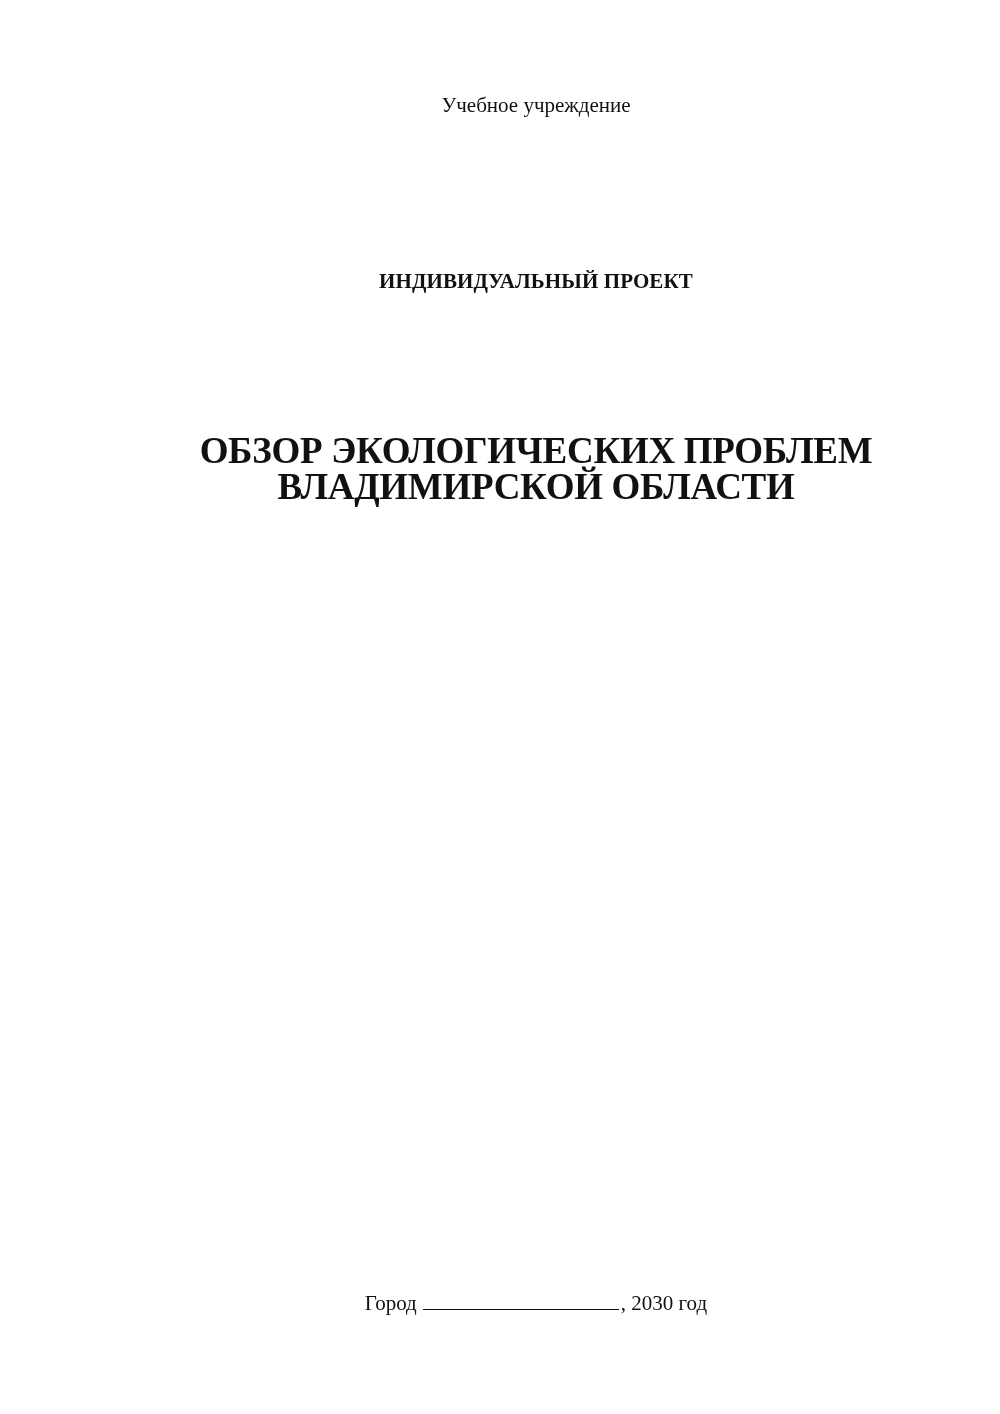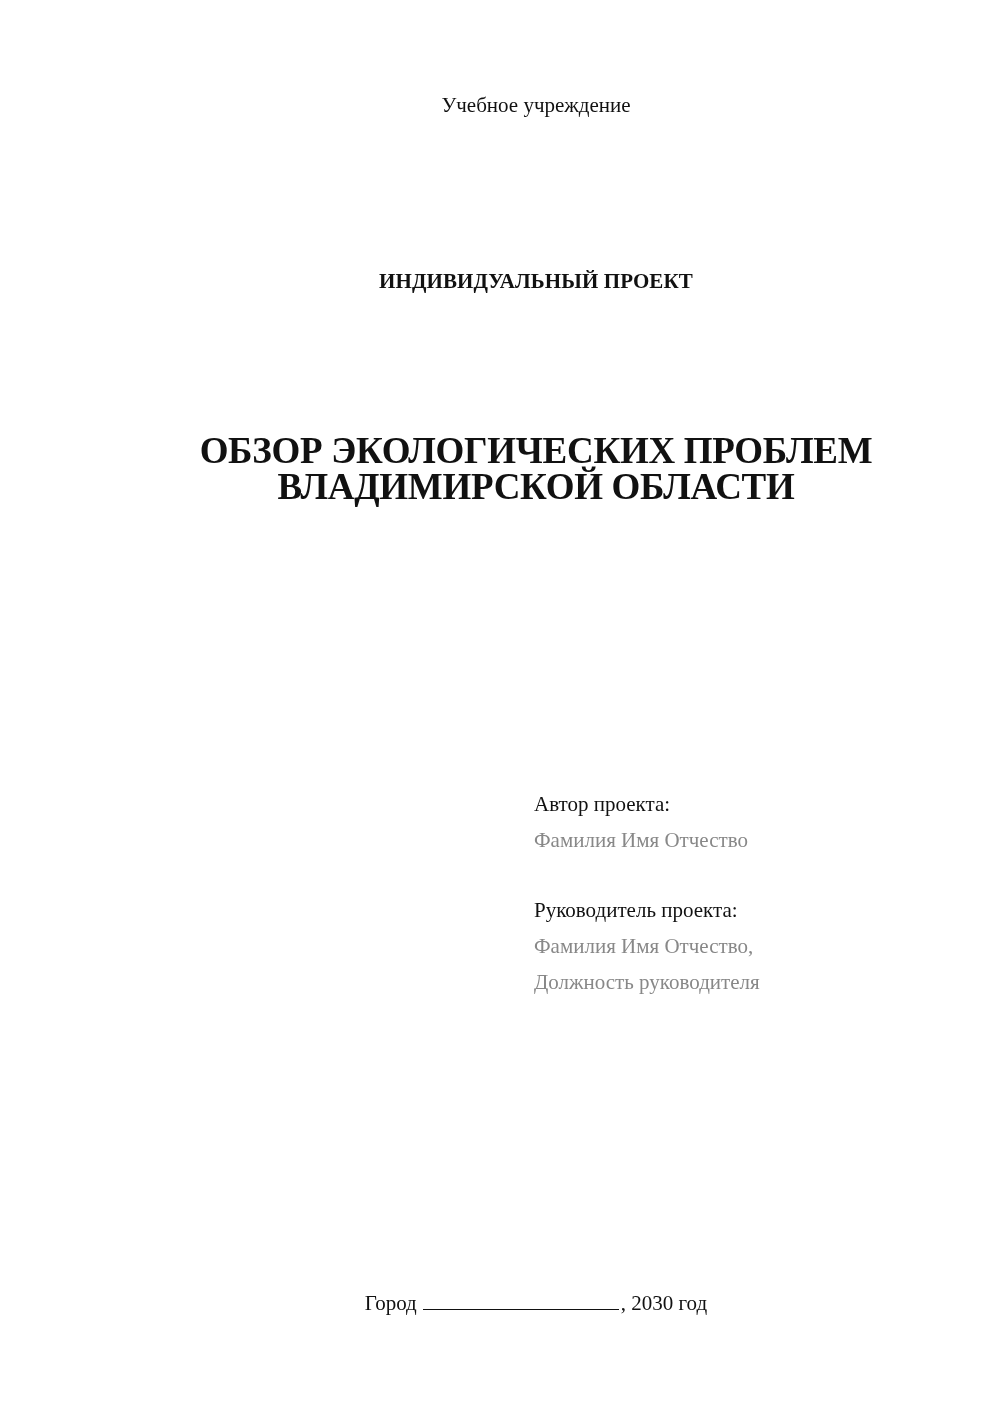--- a/index.html
+++ b/index.html
@@ -88,26 +88,18 @@
 
   <div class="institution">Учебное учреждение</div>
 
   <div class="project-type">ИНДИВИДУАЛЬНЫЙ ПРОЕКТ</div>
 
   <div class="title">
     <span>ОБЗОР ЭКОЛОГИЧЕСКИХ ПРОБЛЕМ</span>
     <span>ВЛАДИМИРСКОЙ ОБЛАСТИ</span>
   </div>
 
-  <div class="info">
-    <div class="label">Автор проекта:</div>
-    <div class="value">Фамилия Имя Отчество</div>
-    <div class="gap"></div>
-    <div class="label">Руководитель проекта:</div>
-    <div class="value">Фамилия Имя Отчество,</div>
-    <div class="value">Должность руководителя</div>
-  </div>
 
   <div class="footer">
     <span>Город</span><span class="blank"></span><span>, 2030 год</span>
   </div>
 
 </div>
 
 </body></html>

